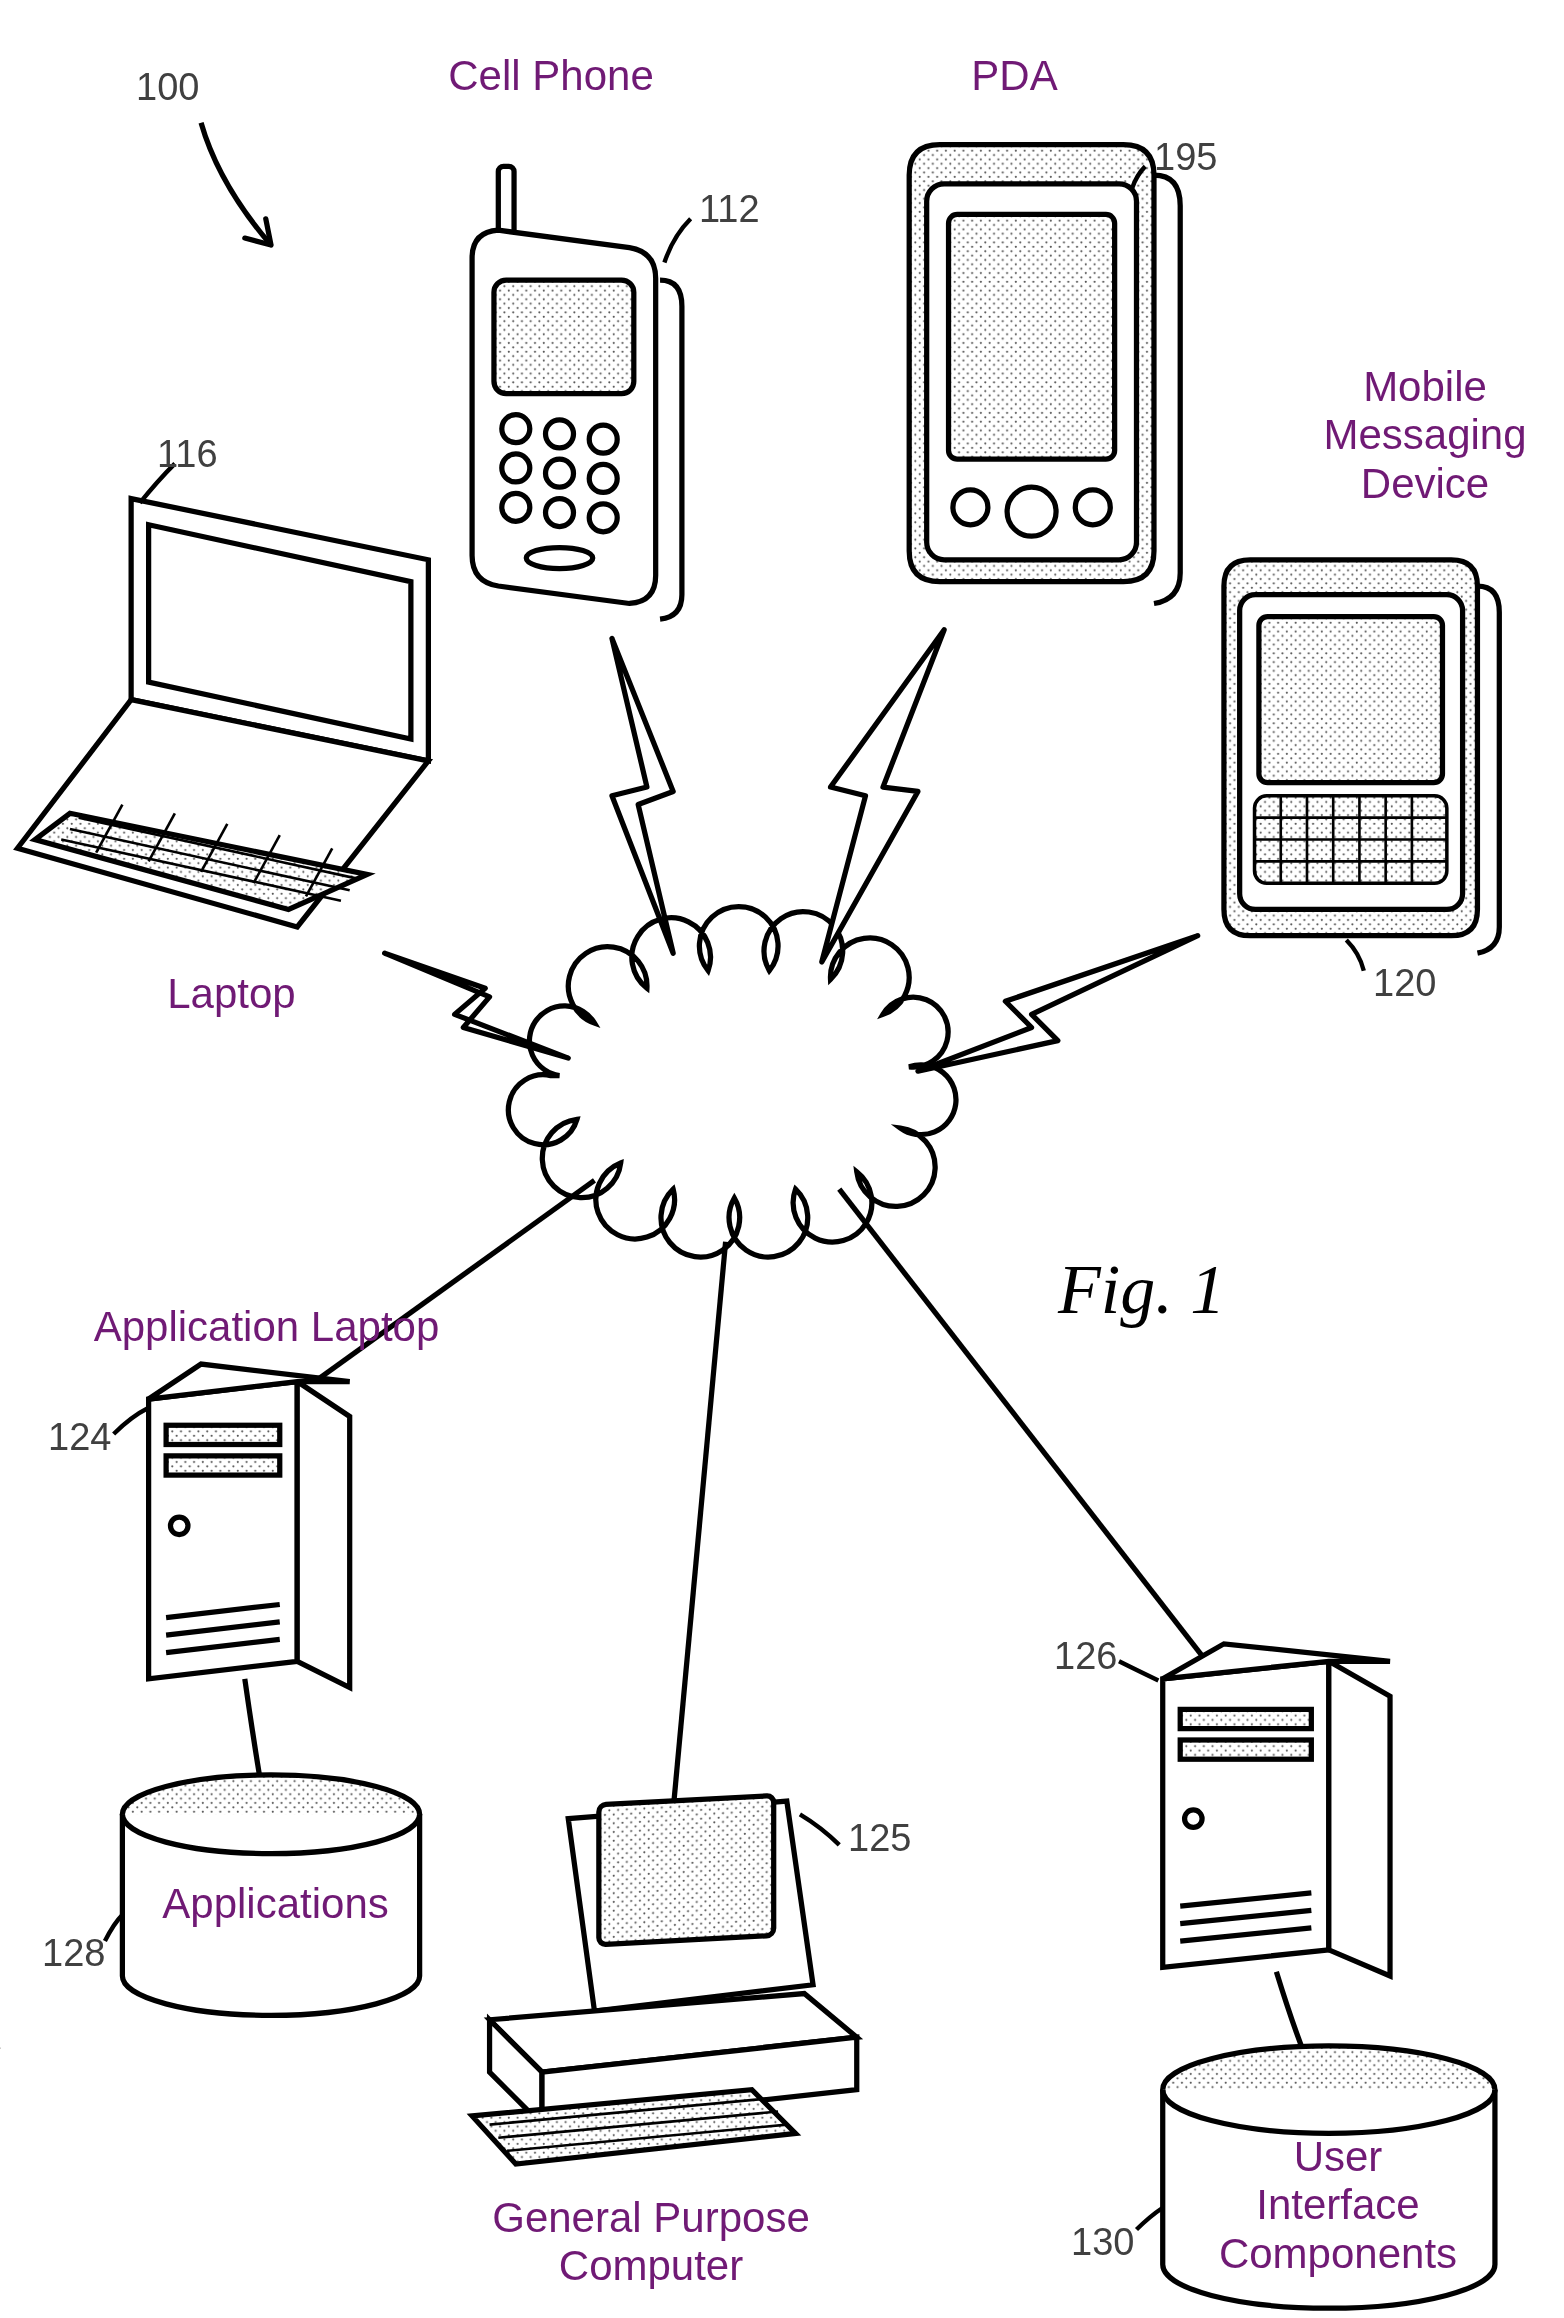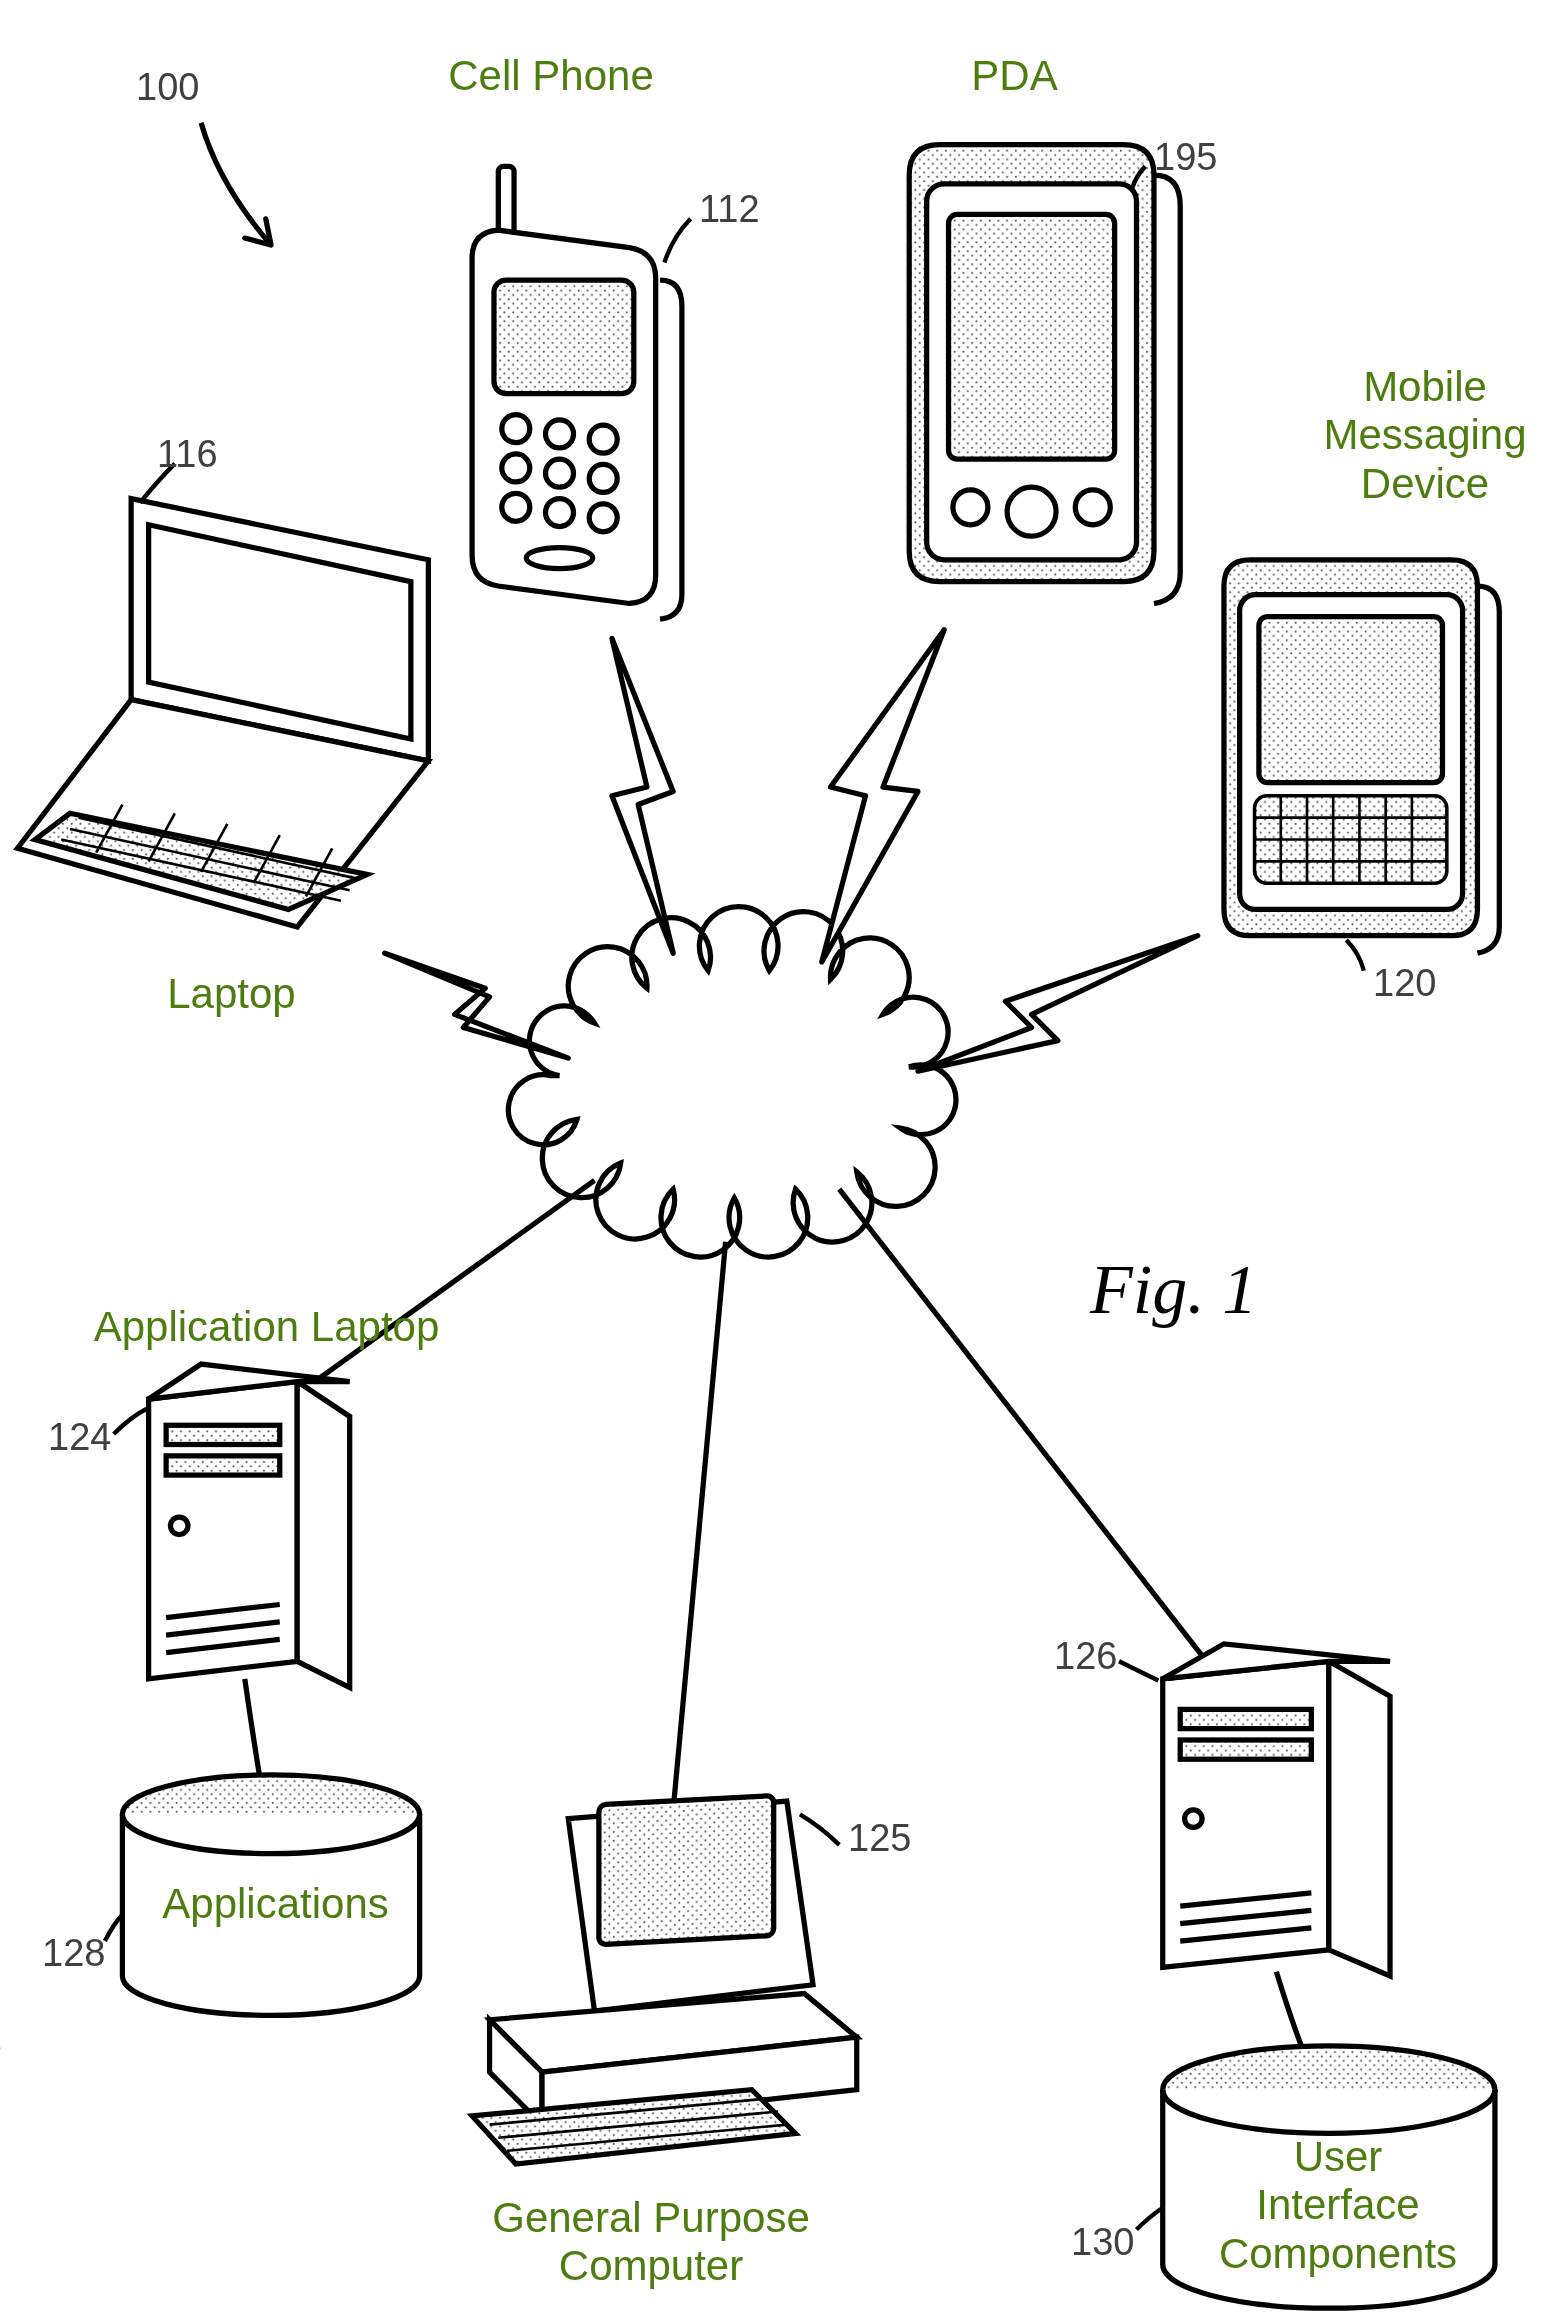--- a/index.html
+++ b/index.html
@@ -9,21 +9,21 @@
   }
   .stage {
     position: relative;
     width: 1564px;
     height: 2319px;
     background: #fff;
   }
   svg { position: absolute; top: 0; left: 0; }
   .label {
     position: absolute;
-    color: #4d7c0f;
+    color: #701a75;
     font-size: 42px;
     line-height: 1.15;
     text-align: center;
     white-space: pre-line;
   }
   .reflabel {
     position: absolute;
     color: #404040;
     font-size: 38px;
   }
@@ -258,21 +258,21 @@
 
 <div class="label" style="left:1294px; top:363px; width:262px;">Mobile
 Messaging
 Device</div>
 <div class="reflabel" style="left:1373px; top:962px;">120</div>
 
 <div class="reflabel" style="left:157px; top:433px;">116</div>
 <div class="label" style="left:122px; top:970px; width:219px;text-align:center;">Laptop</div>
 
 
-<div class="fig" style="left:1058px; top:1250px;margin-left:32px;">Fig. 1</div>
+<div class="fig" style="left:1058px; top:1250px;">Fig. 1</div>
 
 <div class="label" style="left:70px; top:1303px; width:393px;">Application Laptop</div>
 <div class="reflabel" style="left:48px; top:1416px;">124</div>
 
 <div class="label" style="left:153px; top:1880px; width:245px;">Applications</div>
 <div class="reflabel" style="left:42px; top:1932px;text-align:center;">128</div>
 
 <div class="reflabel" style="left:848px; top:1817px;">125</div>
 <div class="label" style="left:463px; top:2194px; width:376px;">General Purpose
 Computer</div>

